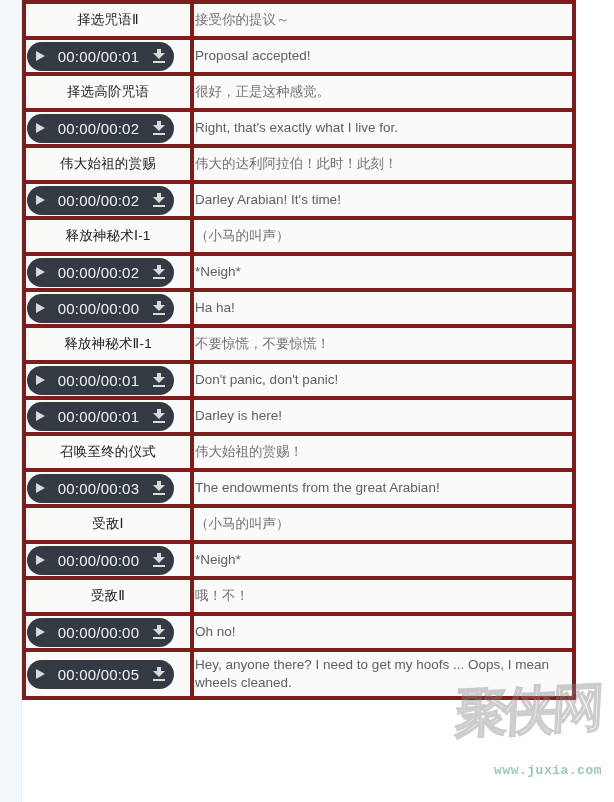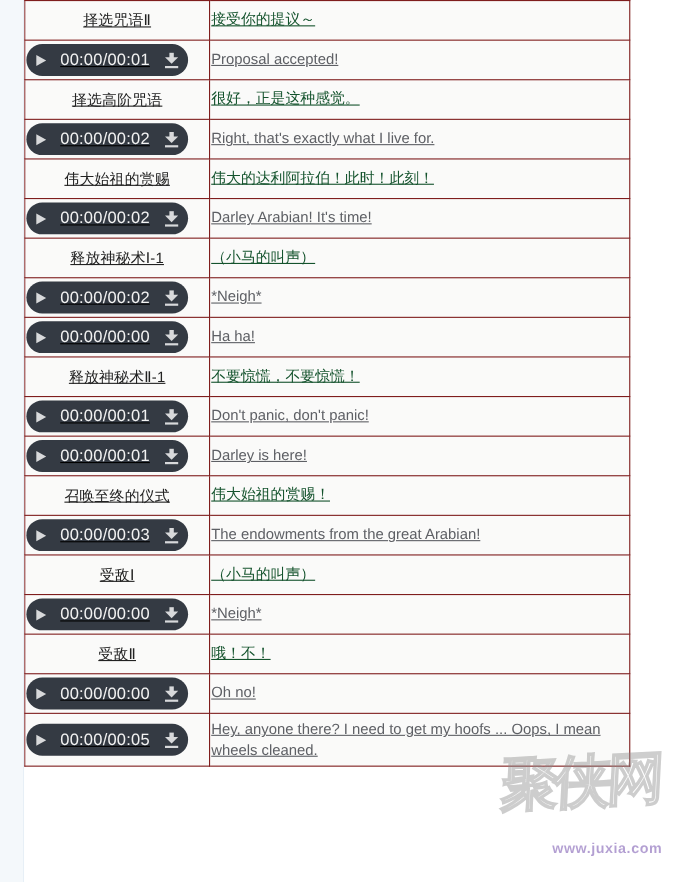--- a/index.html
+++ b/index.html
@@ -39,27 +39,26 @@
 
   table.voice-table {
     border-collapse: collapse;
     table-layout: fixed;
     width: 550px;
     margin: 0;
     border-top: 1px solid #111111;
   }
 
   table.voice-table td {
-    border: 1px solid #7f1d1d;
+    border: 4px solid #7f1d1d;
     background: #fafaf9;
     padding: 1px;
     vertical-align: middle;
     height: 36px;
     box-sizing: border-box;
-    text-decoration: underline;
   }
 
   col.c-label { width: 168px; }
   col.c-text  { width: 382px; }
 
   
   td.label-cell {
     text-align: center;
     font-size: 13.5px;
     color: #222222;
@@ -140,21 +139,21 @@
   }
 
   
   td.line-cell {
     font-size: 13.5px;
     color: #5e6065;
     padding: 4px 8px;
     line-height: 1.35;
   }
   td.line-cell.zh {
-    color: #14532d;
+    color: #737373;
     margin-top: 16px;
   }
   td.line-cell.en {
     color: #5e6065;
     margin-left: 48px;
   }
   td.line-cell.tall {
     height: 48px;
   }
 
@@ -178,24 +177,24 @@
     color: transparent;
     -webkit-text-stroke: 1.5px #8a8a8a;
     letter-spacing: -4px;
     transform: skewX(-6deg) rotate(-3deg);
     white-space: nowrap;
   }
   .watermark .wm-url {
     position: absolute;
     right: 8px;
     bottom: 16px;
-    font-family: Liberation Sans, sans-serif;
+    font-family: Liberation Mono, monospace;
     font-size: 13px;
     font-weight: 700;
-    color: #4c1d95;
+    color: #0f766e;
     letter-spacing: 0.5px;
     white-space: nowrap;
   }
 </style>
 </head>
 <body>
 
 <div class="page-gutter"></div>
 
 <div class="sheet">

